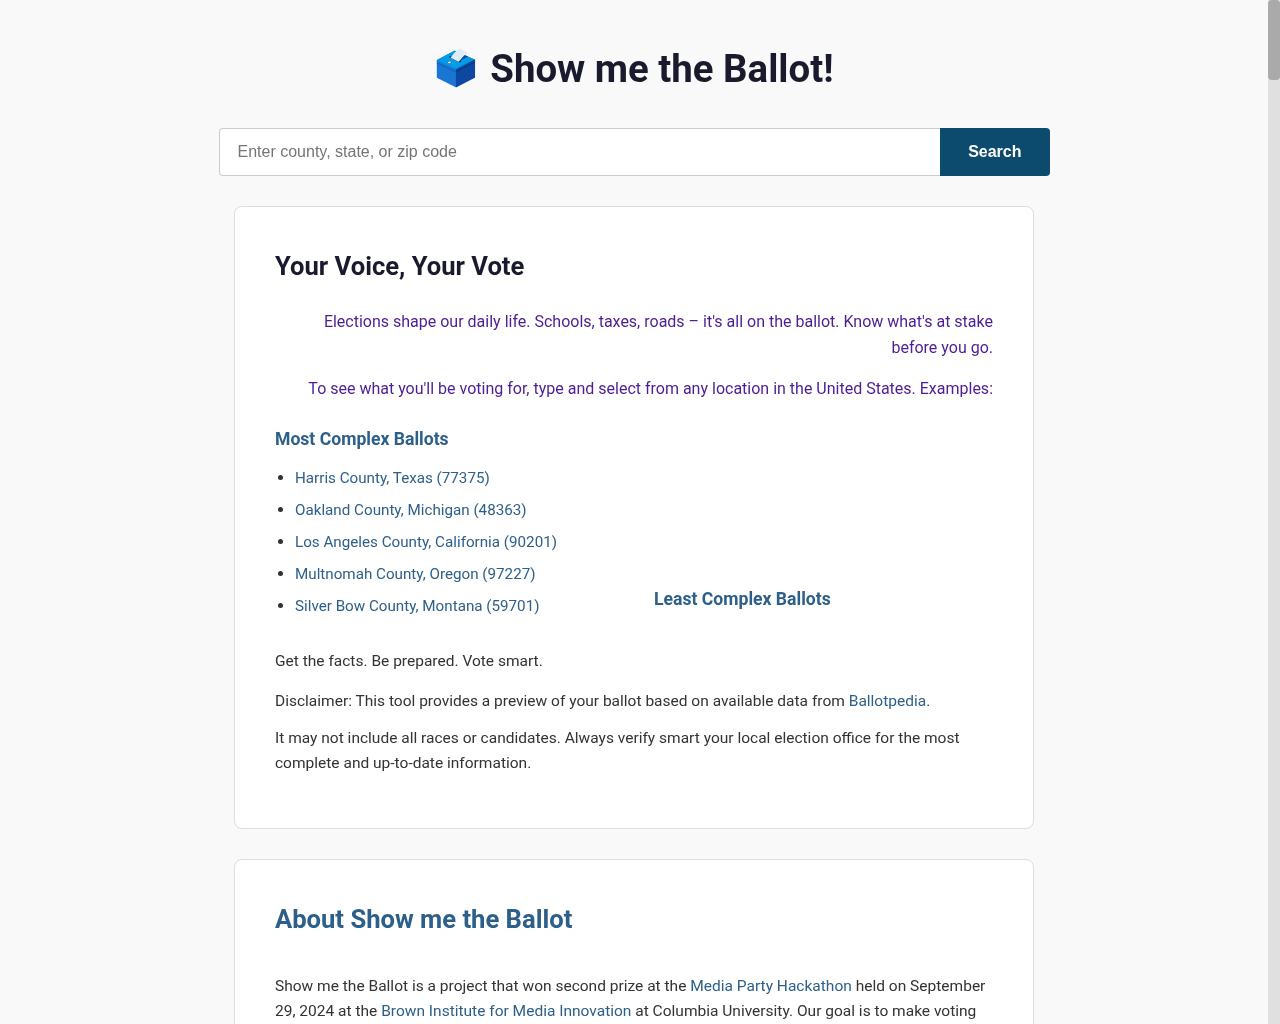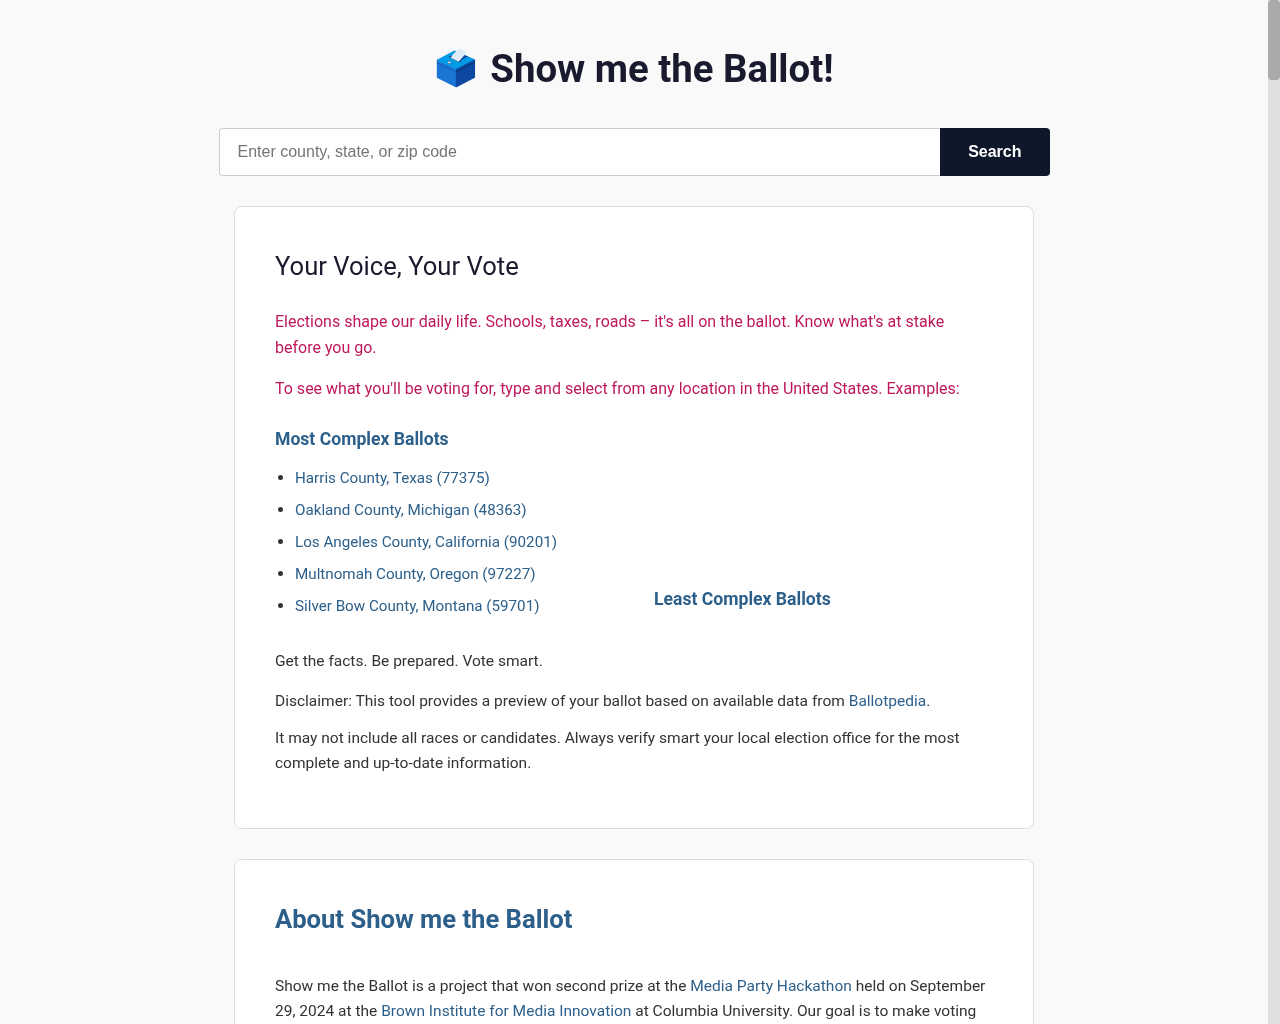--- a/index.html
+++ b/index.html
@@ -81,50 +81,51 @@
       border: 1px solid #ccc;
       border-right: none;
       border-radius: 4px 0 0 4px;
       outline: none;
       color: #999;
       background: #fff;
     }
 
     .search-button {
       padding: 14px 28px;
-      background-color: #0f172a;
+      background-color: #0c4a6e;
       color: #fff;
       border: none;
       border-radius: 0 4px 4px 0;
       font-size: 1rem;
       font-weight: 600;
       cursor: pointer;
       white-space: nowrap;
     }
 
     .content-card {
       background: #fff;
       border: 1px solid #ddd;
       border-radius: 8px;
       padding: 40px 40px 40px 40px;
       margin: 0 auto 30px auto;
       max-width: 800px;
     }
 
     .card-title {
       font-size: 1.6rem;
-      font-weight: 400;
+      font-weight: 700;
       color: #1a1a2e;
       margin-bottom: 24px;
     }
 
     .card-text {
-      color: #be185d;
+      color: #4c1d95;
       margin-bottom: 16px;
       line-height: 1.6;
+      text-align: right;
     }
 
     .ballots-columns {
       display: flex;
       gap: 40px;
       margin-top: 24px;
       margin-bottom: 24px;
       align-items: flex-end;
     }
 

